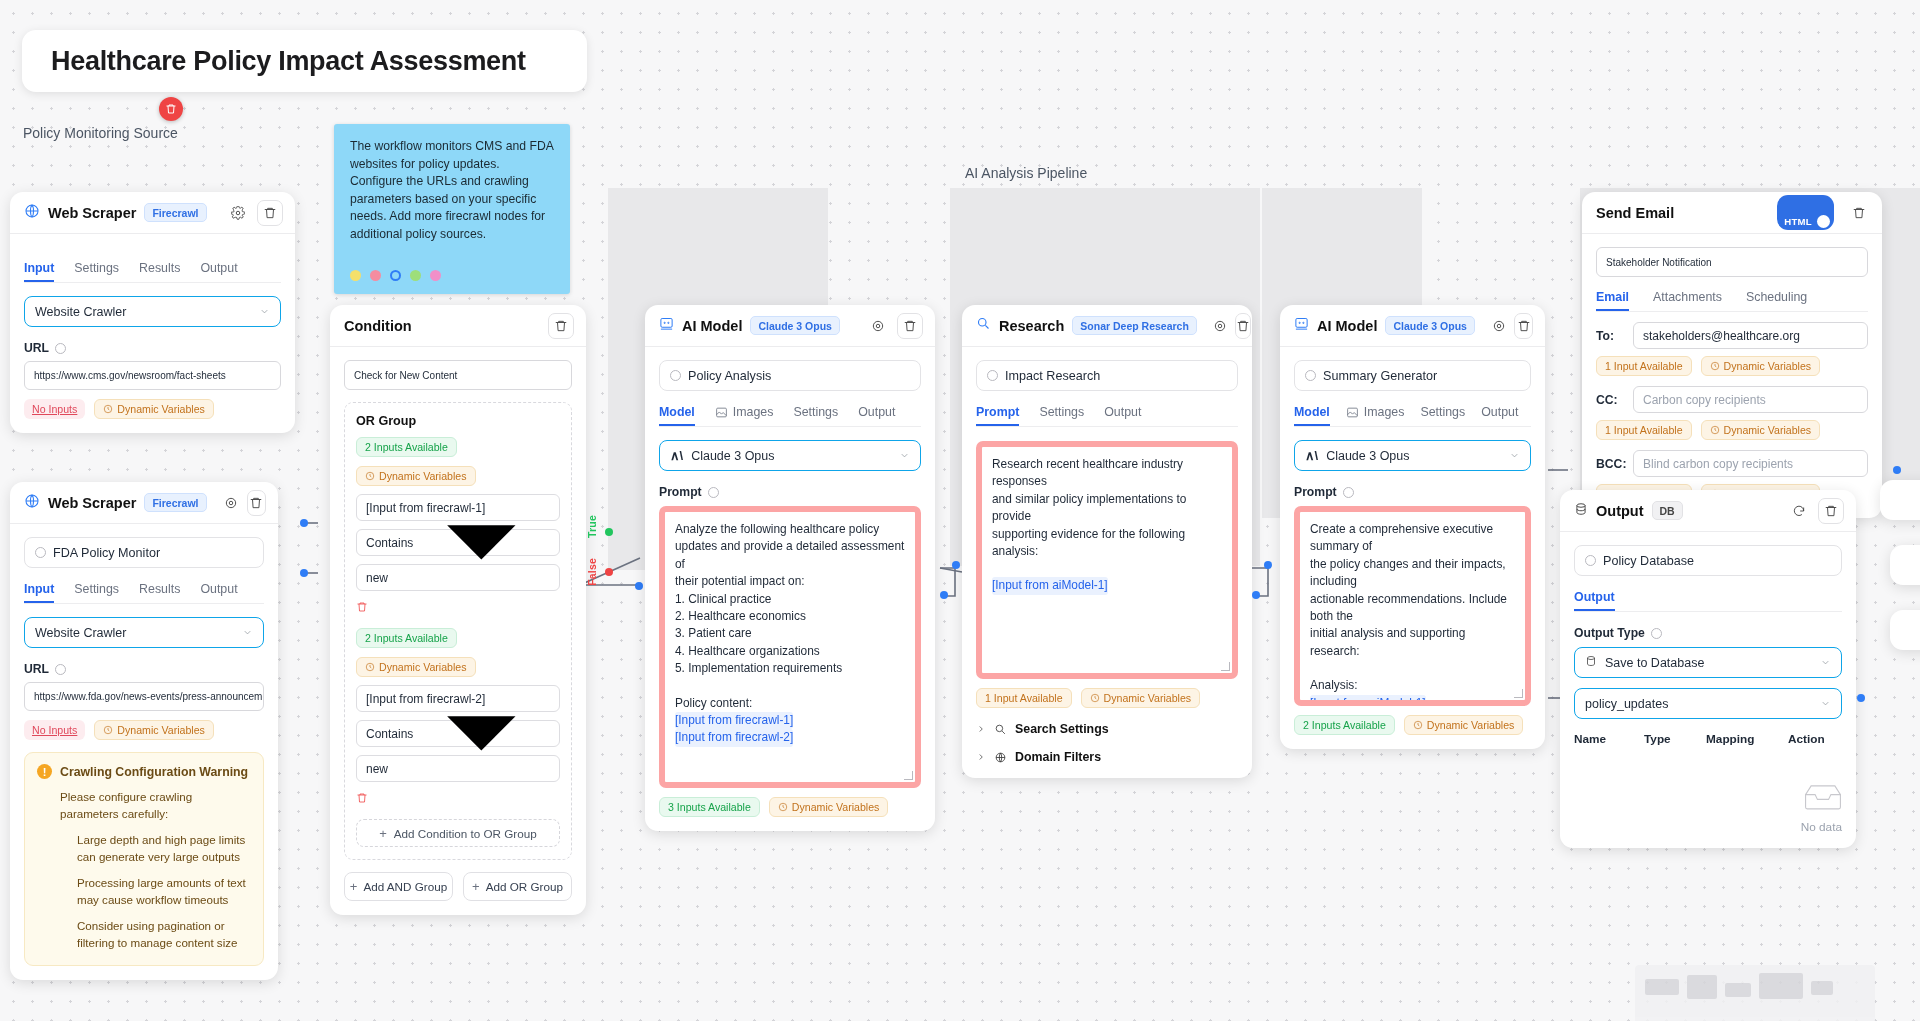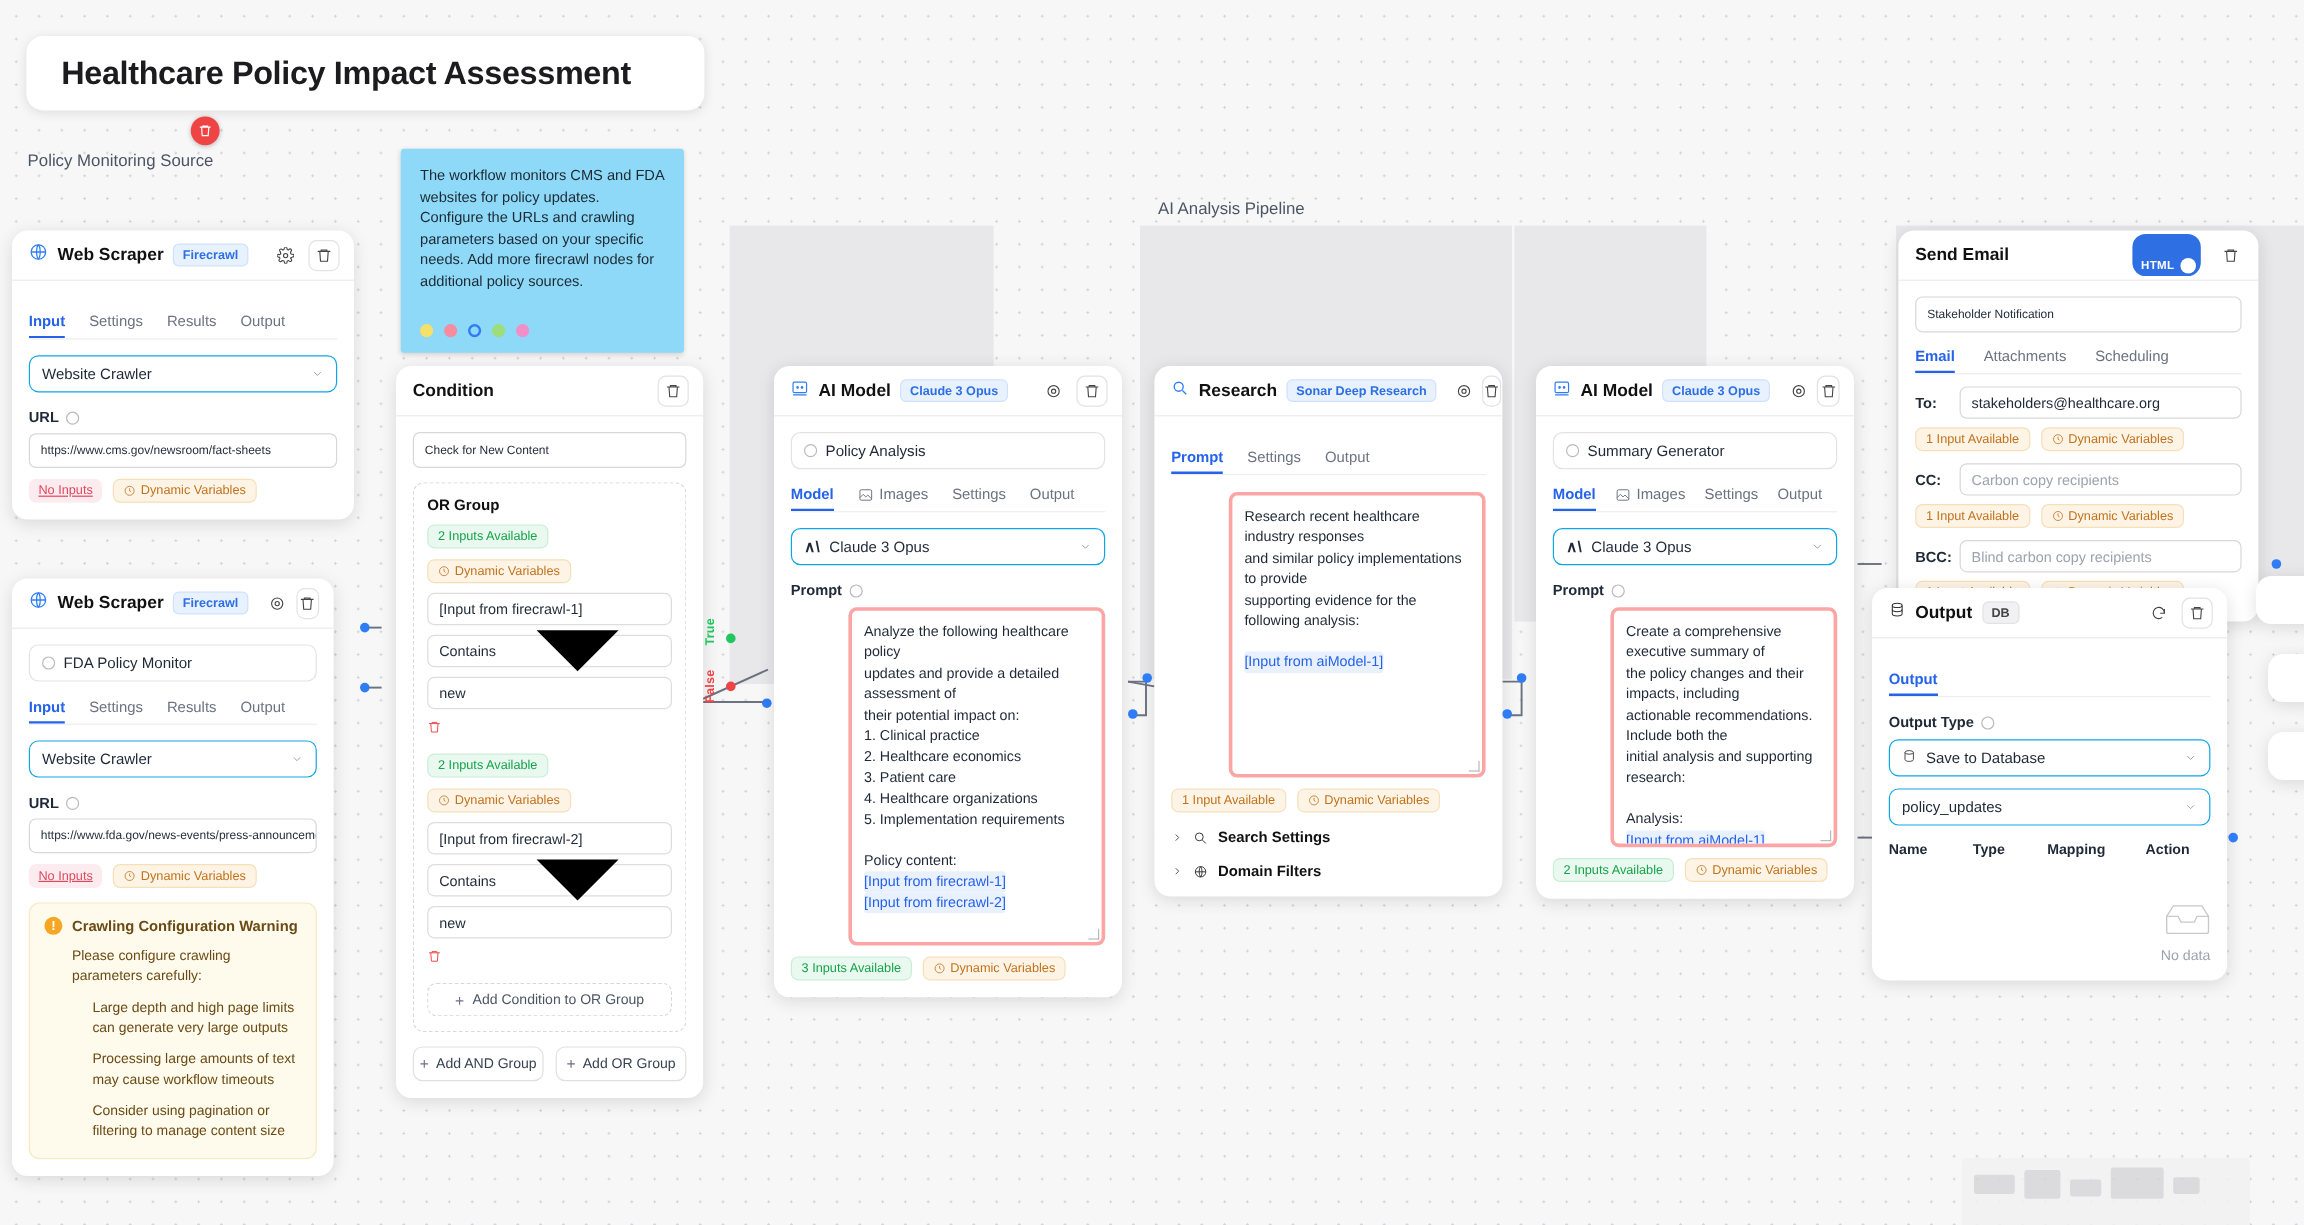--- a/index.html
+++ b/index.html
@@ -132,23 +132,23 @@
   }
   .solid-btn {
     height:29px; border:1px solid #e0e0e4; border-radius:8px; background:#fff;
     display:flex; align-items:center; justify-content:center; gap:6px;
     font-size:11.7px; color:#374151; cursor:pointer; flex:1;
   }
   .plus { font-size:13px; line-height:1; color:#6b7280; }
 
   
   .ta {
-    margin-top:7px; border:3px solid #fca5a5; border-radius:7px; background:#fff;
+    margin-top:7px; border:6px solid #fca5a5; border-radius:7px; background:#fff;
     padding:9px 10px; font-size:11.9px; line-height:17.4px; color:#1f2937;
-    overflow:hidden; position:relative;margin-left:48px;
+    overflow:hidden; position:relative;
   }
   .ta .hl { color:#2563eb; background:#eaf1fe; border-radius:3px; }
   .ta .resize { position:absolute; right:2px; bottom:2px; width:9px; height:9px;
     border-right:1.5px solid #b9b9bf; border-bottom:1.5px solid #b9b9bf;}
 
   .accordion { display:flex; align-items:center; gap:8px; margin-top:14px; font-size:12.4px; font-weight:700; color:#111; cursor:pointer;}
   .accordion .cv { width:10px; height:10px; stroke:#555; fill:none; stroke-width:2; }
   .accordion svg.g { width:13px; height:13px; stroke:#333; fill:none; stroke-width:1.5; }
 
   
@@ -554,20 +554,24 @@
             <circle cx="12" cy="12" r="8"></circle>
           </svg>
         </span>
       <span class="ic-btn boxed">
           <svg viewBox="0 0 24 24">
             <path d="M3 6h18M8 6V4h8v2M6 6l1 14h10l1-14"></path>
           </svg>
         </span>
     </div>
     <div class="node-body">
+      <div class="name-field">
+        <span class="info-dot"></span>
+        <span>Impact Research</span>
+      </div>
       <div class="tabs">
         <div class="tab active">Prompt</div>
         <div class="tab">Settings</div>
         <div class="tab">Output</div>
       </div>
       <div class="ta" style="margin-top:14px;height:238px;">
         <div>Research recent healthcare industry responses</div>
         <div>and similar policy implementations to provide</div>
         <div>supporting evidence for the following analysis:</div>
         <div style="height:17px"></div>
@@ -786,20 +790,24 @@
             <path d="M20 6v6h-6"></path>
           </svg>
         </span>
       <span class="ic-btn boxed">
           <svg viewBox="0 0 24 24">
             <path d="M3 6h18M8 6V4h8v2M6 6l1 14h10l1-14"></path>
           </svg>
         </span>
     </div>
     <div class="node-body">
+      <div class="name-field">
+        <span class="info-dot"></span>
+        <span>Policy Database</span>
+      </div>
       <div class="tabs">
         <div class="tab active">Output</div>
       </div>
       <div class="flabel">
           <span>Output Type</span>
         <span class="info-dot"></span>
         </div>
       <div class="select" style="margin-top:7px;">
         <span class="lft">
           <span>

